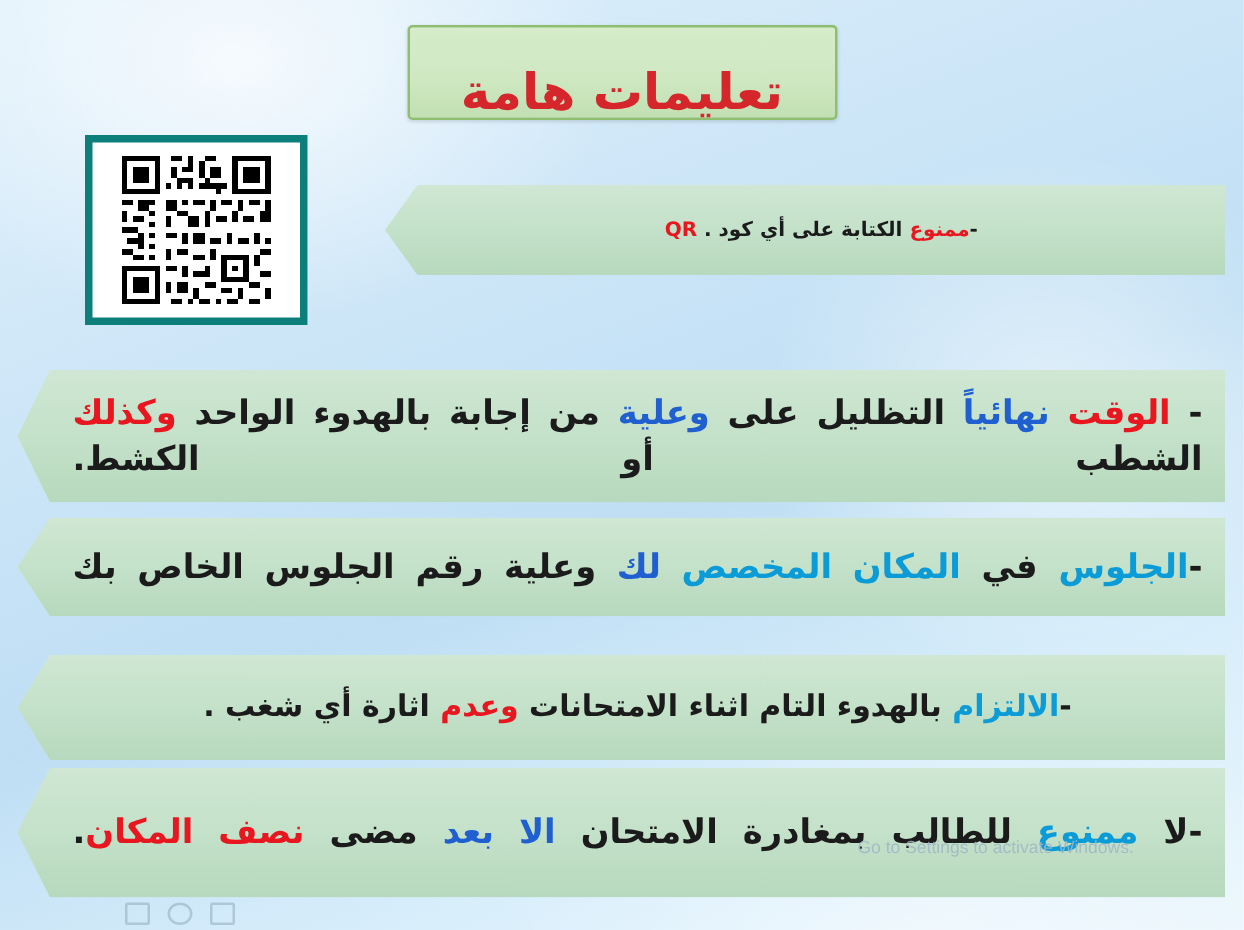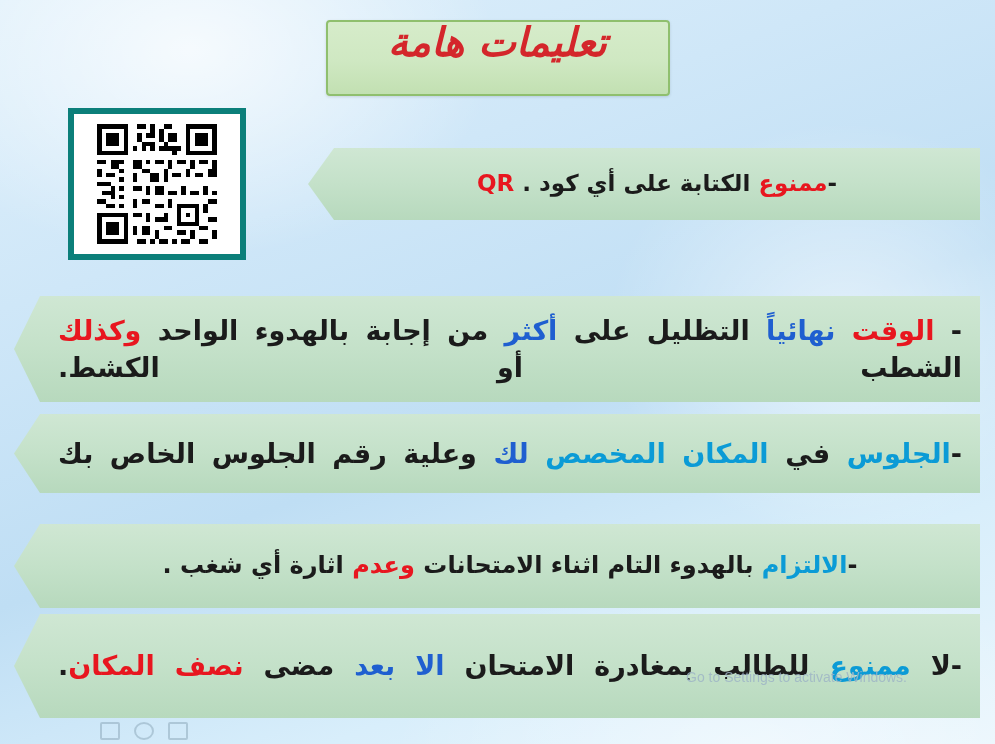--- a/index.html
+++ b/index.html
@@ -42,24 +42,23 @@
     position: absolute;
     top: 20px;
     left: 50%;
     transform: translateX(-50%);
     width: 340px;
     height: 72px;
     background: linear-gradient(180deg, #d6ecca 0%, #cfe8c2 55%, #c2e0b2 100%);
     border: 2px solid #8fbf6e;
     border-radius: 4px;
     display: flex;
-    align-items: flex-start;
+    align-items: flex-end;
     justify-content: center;
     box-shadow: 0 1px 3px rgba(0,0,0,0.12);
-    font-style: italic;
   }
   .title-text {
     font-size: 40px;
     font-weight: bold;
     color: #d4262b;
     letter-spacing: 0;
     line-height: 1;
     white-space: nowrap;
   }
 
@@ -96,21 +95,21 @@
     width: 100%;
     padding: 0 18px 0 44px;
     font-weight: bold;
     color: #1b1b1b;
     line-height: 1.38;
     text-align: justify;
     text-align-last: justify;
   }
 
   .b1 { left: 308px; top: 148px; width: 672px; height: 72px; }
-  .b1 .txt { font-size: 23px; text-align: left; text-align-last: center; }
+  .b1 .txt { font-size: 16px; text-align: left; text-align-last: center; }
 
   .b2 { left: 14px; top: 296px; width: 966px; height: 106px; }
   .b2 .txt { font-size: 27px; }
 
   .b3 { left: 14px; top: 414px; width: 966px; height: 79px; }
   .b3 .txt { font-size: 27px; }
 
   .b4 { left: 14px; top: 524px; width: 966px; height: 84px; }
   .b4 .txt { font-size: 24px; text-align: center; text-align-last: center; }
 
@@ -286,21 +285,21 @@
 </div>
 
 <div class="banner b1">
   <div class="txt">
     <span>-</span><span class="red">ممنوع</span><span> الكتابة على أي كود . </span><span class="red ltr">QR</span>
   </div>
 </div>
 
 <div class="banner b2">
   <div class="txt">
-    <span>- </span><span class="red">الوقت</span><span> </span><span class="blue">نهائياً</span><span> التظليل على </span><span class="blue">أكثر</span><span> من إجابة بالهدوء الواحد </span><span class="red">وكذلك</span><span> الشطب أو الكشط.</span>
+    <span>- </span><span class="red">الوقت</span><span> </span><span class="blue">نهائياً</span><span> التظليل على </span><span class="blue">وعلية</span><span> من إجابة بالهدوء الواحد </span><span class="red">وكذلك</span><span> الشطب أو الكشط.</span>
   </div>
 </div>
 
 <div class="banner b3">
   <div class="txt">
     <span>-</span><span class="cyan">الجلوس</span><span> في </span><span class="cyan">المكان المخصص</span><span> </span><span class="blue">لك</span><span> وعلية رقم الجلوس الخاص بك</span>
   </div>
 </div>
 
 <div class="banner b4">

